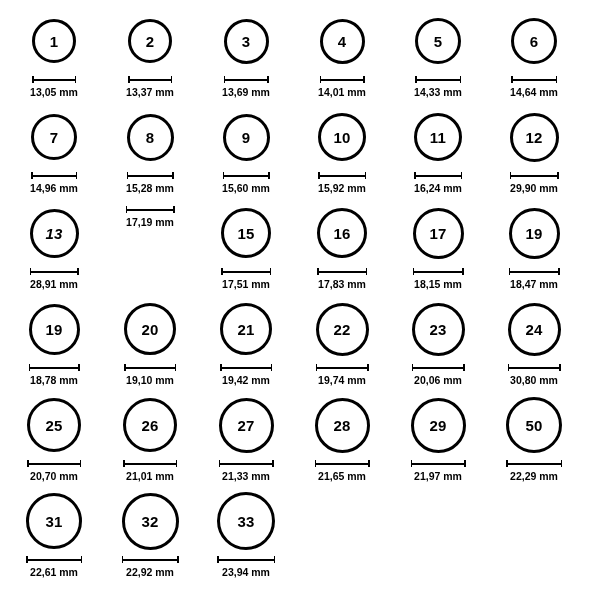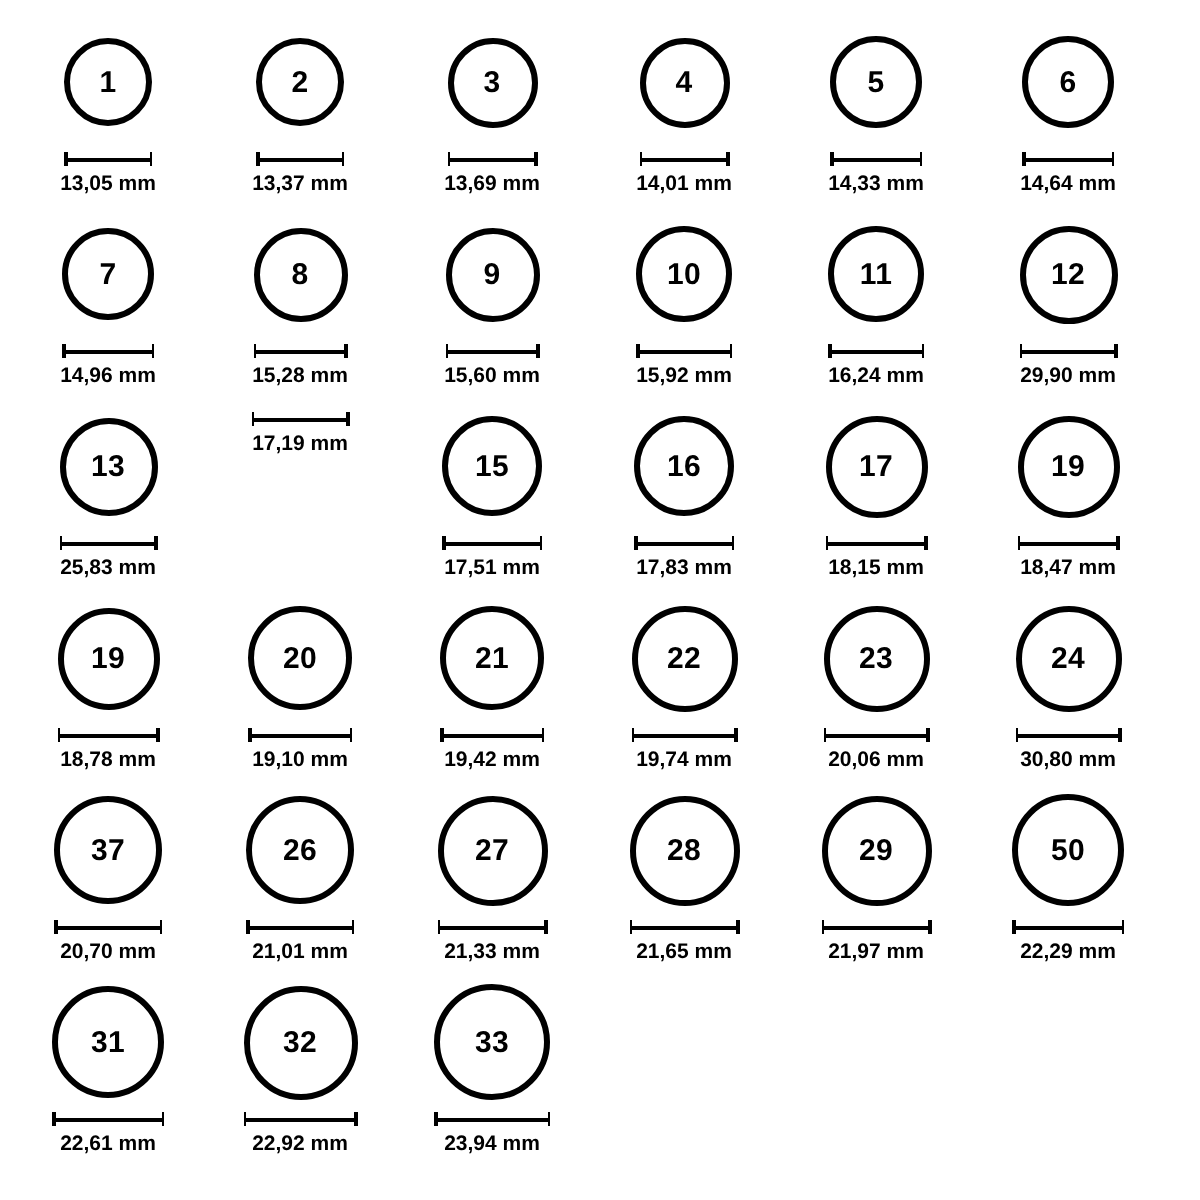--- a/index.html
+++ b/index.html
@@ -259,30 +259,30 @@
           <div class="bar" style="width: 49px;">
             <div class="line"></div>
           </div>
         </div>
         <div class="ring-mm">29,90 mm</div>
       </div>
     </div>
     <div class="ring-row">
       <div class="ring-cell">
         <div class="circle-wrap">
-          <div class="ring-circle" style="width: 49px; height: 49px;">
+          <div class="ring-circle" style="width: 49px; height: 49px; font-style: italic;">
             <span class="ring-size">13</span>
           </div>
         </div>
         <div class="measure">
           <div class="bar" style="width: 49px;">
             <div class="line"></div>
           </div>
         </div>
-        <div class="ring-mm">25,83 mm</div>
+        <div class="ring-mm">28,91 mm</div>
       </div>
       <div class="ring-cell">
         <div class="measure">
           <div class="bar" style="width: 49px;">
             <div class="line"></div>
           </div>
         </div>
         <div class="ring-mm">17,19 mm</div>
       </div>
       <div class="ring-cell">
@@ -415,21 +415,21 @@
             <div class="line"></div>
           </div>
         </div>
         <div class="ring-mm">30,80 mm</div>
       </div>
     </div>
     <div class="ring-row">
       <div class="ring-cell">
         <div class="circle-wrap">
           <div class="ring-circle" style="width: 54px; height: 54px;">
-            <span class="ring-size">37</span>
+            <span class="ring-size">25</span>
           </div>
         </div>
         <div class="measure">
           <div class="bar" style="width: 54px;">
             <div class="line"></div>
           </div>
         </div>
         <div class="ring-mm">20,70 mm</div>
       </div>
       <div class="ring-cell">

